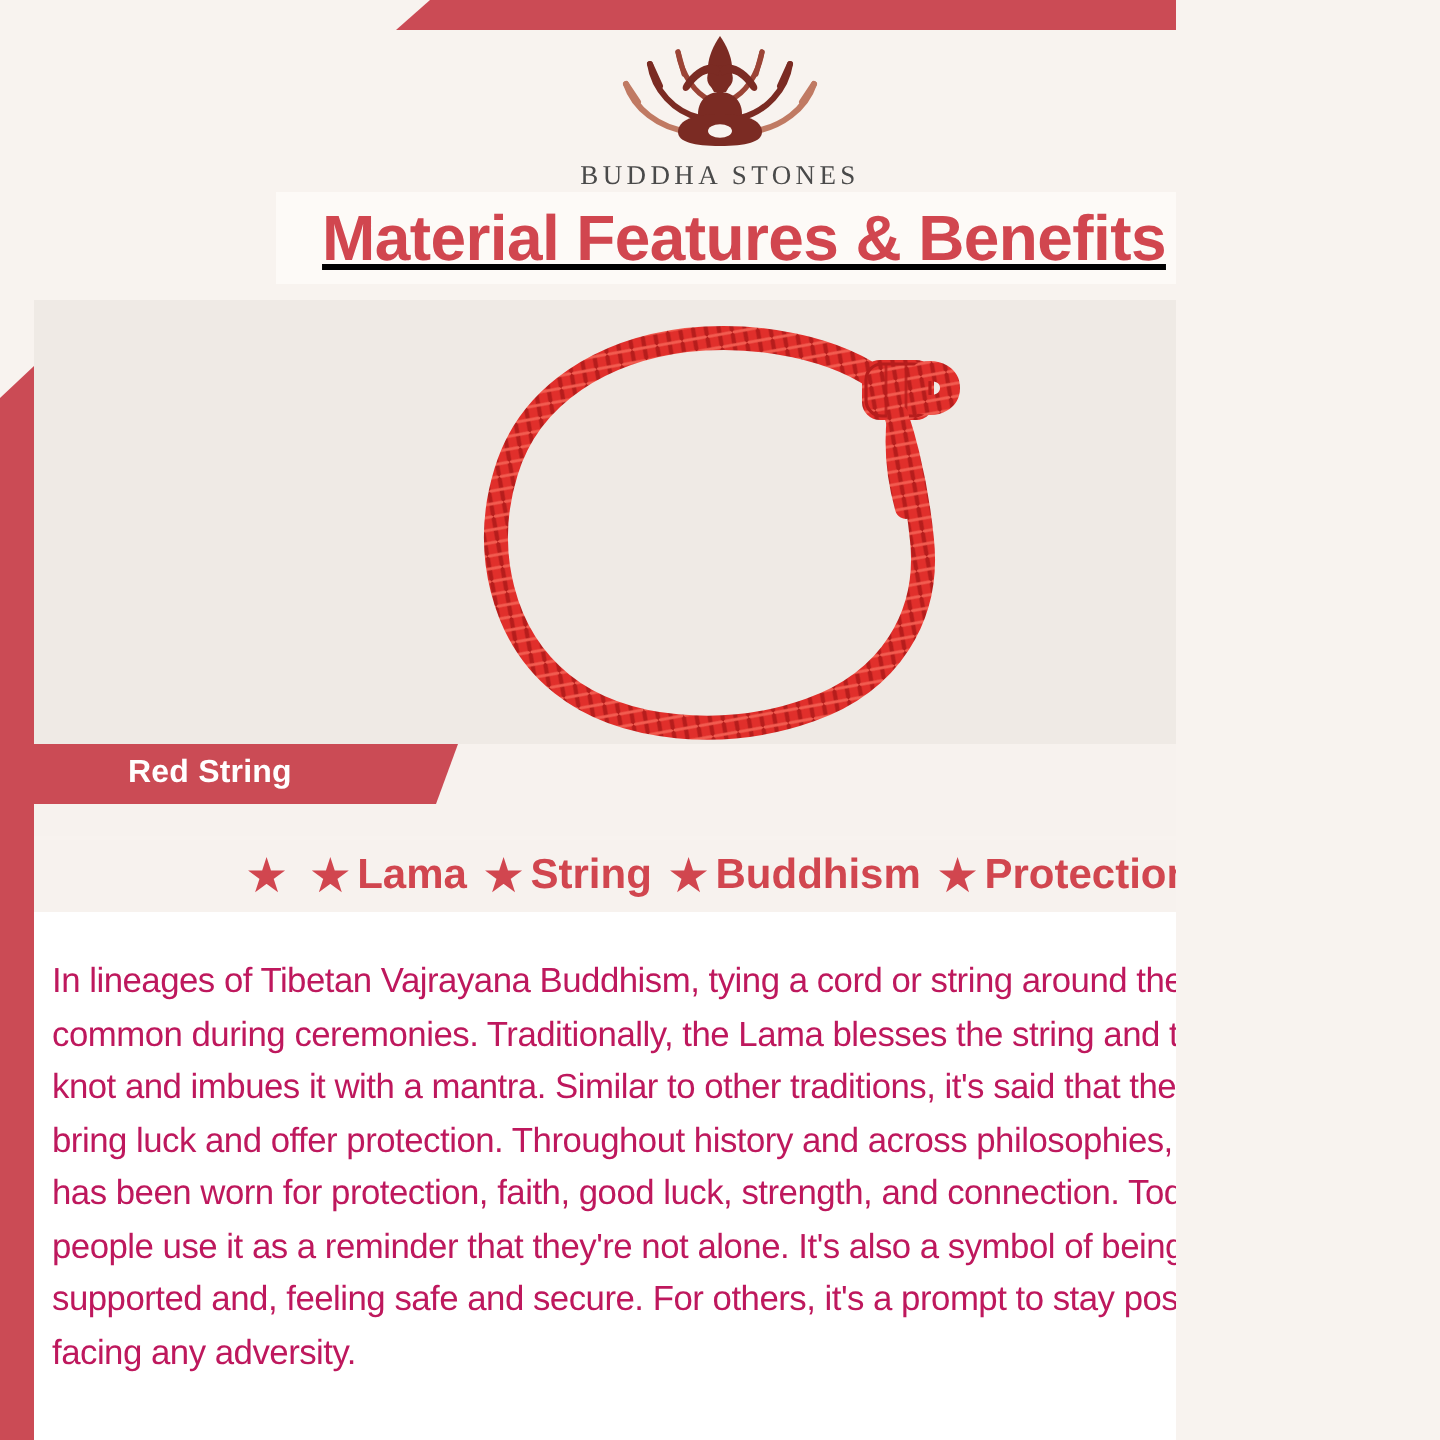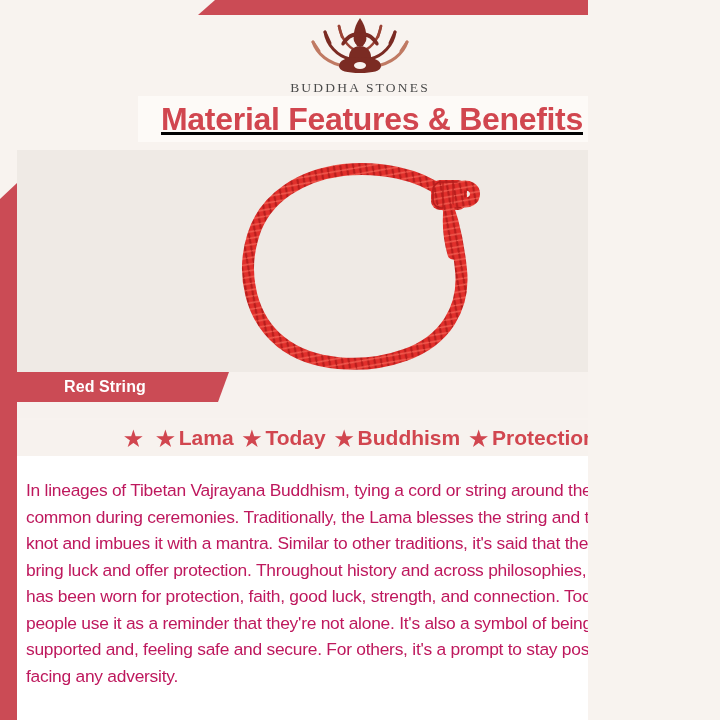--- a/index.html
+++ b/index.html
@@ -286,21 +286,21 @@
   <div class="features-row">
     <span class="feature">
       <span class="star">★</span>
     </span>
     <span class="feature">
       <span class="star">★</span>
       <span>Lama</span>
     </span>
     <span class="feature">
       <span class="star">★</span>
-      <span>Today</span>
+      <span>String</span>
     </span>
     <span class="feature">
       <span class="star">★</span>
       <span>Buddhism</span>
     </span>
     <span class="feature">
       <span class="star">★</span>
       <span>Protection</span>
     </span>
   </div>

